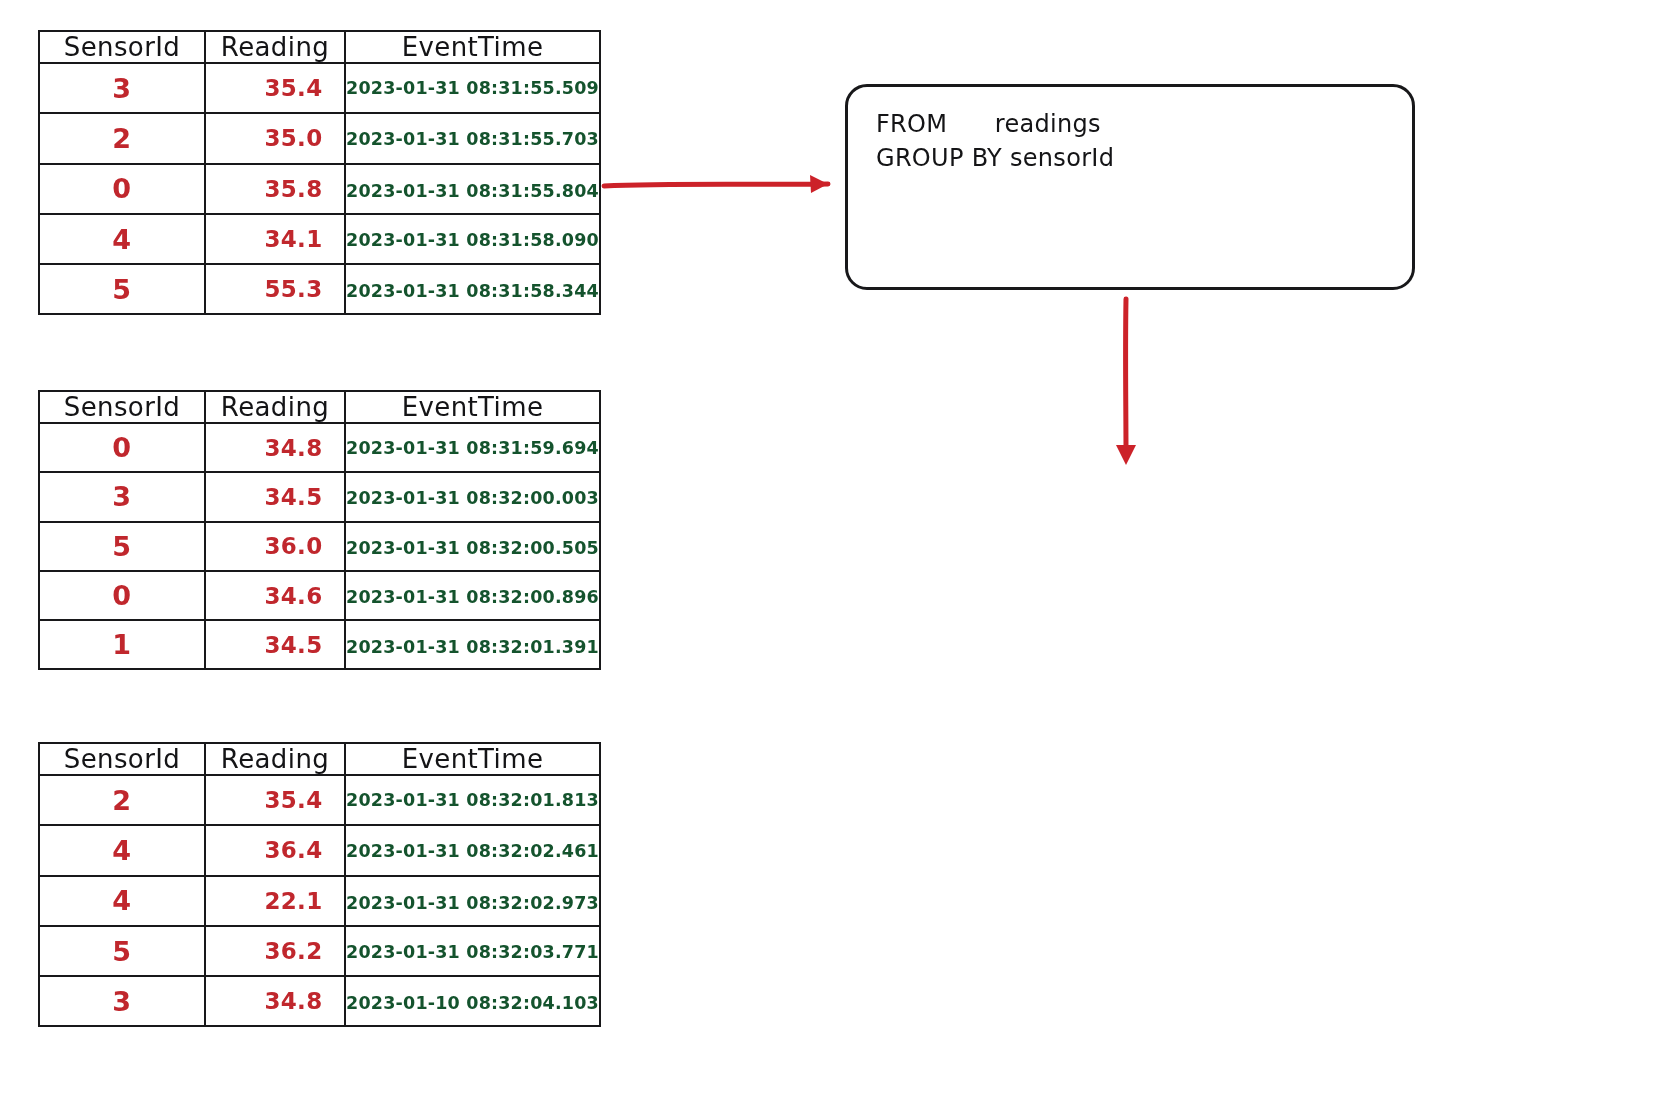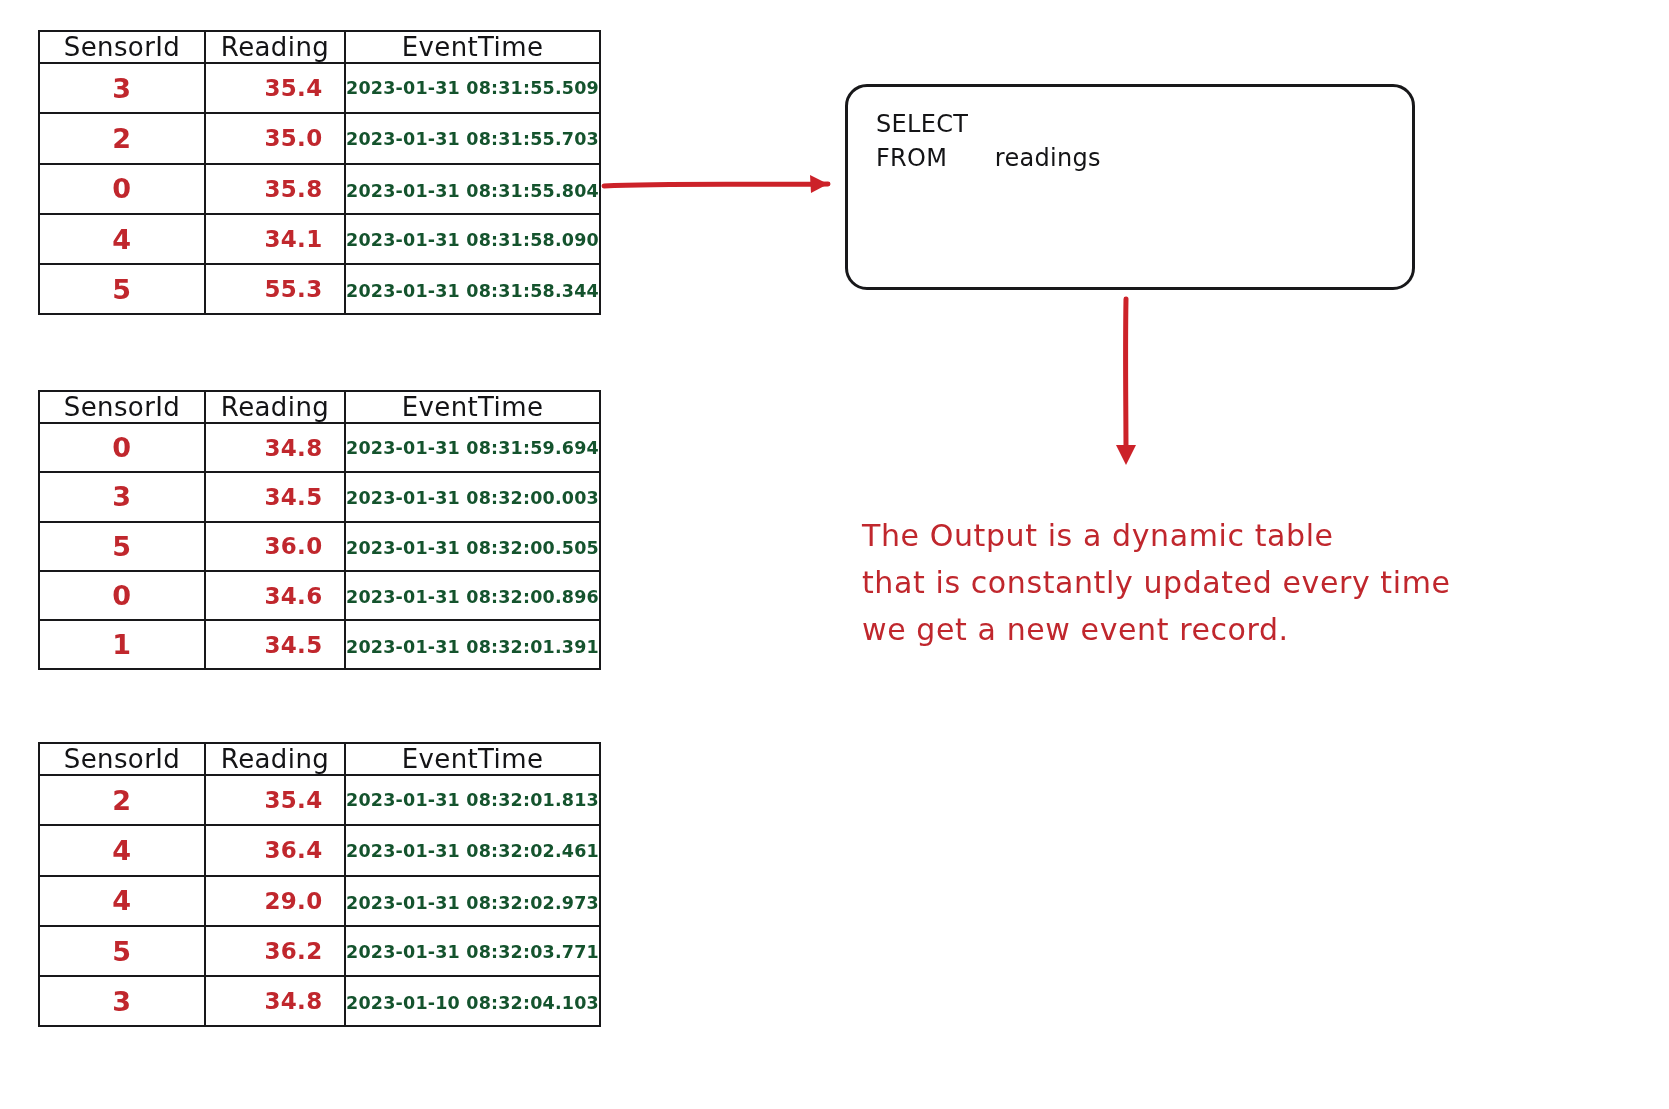--- a/index.html
+++ b/index.html
@@ -277,21 +277,21 @@
           <td class="reading"><span class="cell-reading">35.4</span></td>
           <td class="time"><span class="cell-time">2023-01-31 08:32:01.813</span></td>
         </tr>
         <tr>
           <td class="sensor"><span class="cell-id">4</span></td>
           <td class="reading"><span class="cell-reading">36.4</span></td>
           <td class="time"><span class="cell-time">2023-01-31 08:32:02.461</span></td>
         </tr>
         <tr>
           <td class="sensor"><span class="cell-id">4</span></td>
-          <td class="reading"><span class="cell-reading">29.0</span></td>
+          <td class="reading"><span class="cell-reading">22.1</span></td>
           <td class="time"><span class="cell-time">2023-01-31 08:32:02.973</span></td>
         </tr>
         <tr>
           <td class="sensor"><span class="cell-id">5</span></td>
           <td class="reading"><span class="cell-reading">36.2</span></td>
           <td class="time"><span class="cell-time">2023-01-31 08:32:03.771</span></td>
         </tr>
         <tr>
           <td class="sensor"><span class="cell-id">3</span></td>
           <td class="reading"><span class="cell-reading">34.8</span></td>
@@ -305,23 +305,18 @@
     <path d="M4,36 C70,33 150,35 228,34" stroke="#cc2229" stroke-width="5" fill="none" stroke-linecap="round"></path>
     <path d="M228,34 L210,25 L211,43 Z" fill="#cc2229"></path>
   </svg>
 
   <svg class="arrow-svg arrow-v" viewBox="0 0 90 180">
     <path d="M41,4 C40,60 41,110 41,162" stroke="#cc2229" stroke-width="5" fill="none" stroke-linecap="round"></path>
     <path d="M41,170 L31,150 L51,150 Z" fill="#cc2229"></path>
   </svg>
 
   <div class="sql-box">
-    <div class="sql-line">SELECT</div>
     <div class="sql-line">FROM      readings</div>
+    <div class="sql-line">GROUP BY sensorId</div>
   </div>
 
-  <div class="note">
-    <div class="note-line">The Output is a dynamic table</div>
-    <div class="note-line">that is constantly updated every time</div>
-    <div class="note-line">we get a new event record.</div>
-  </div>
 
 </div>
 
 </body></html>

